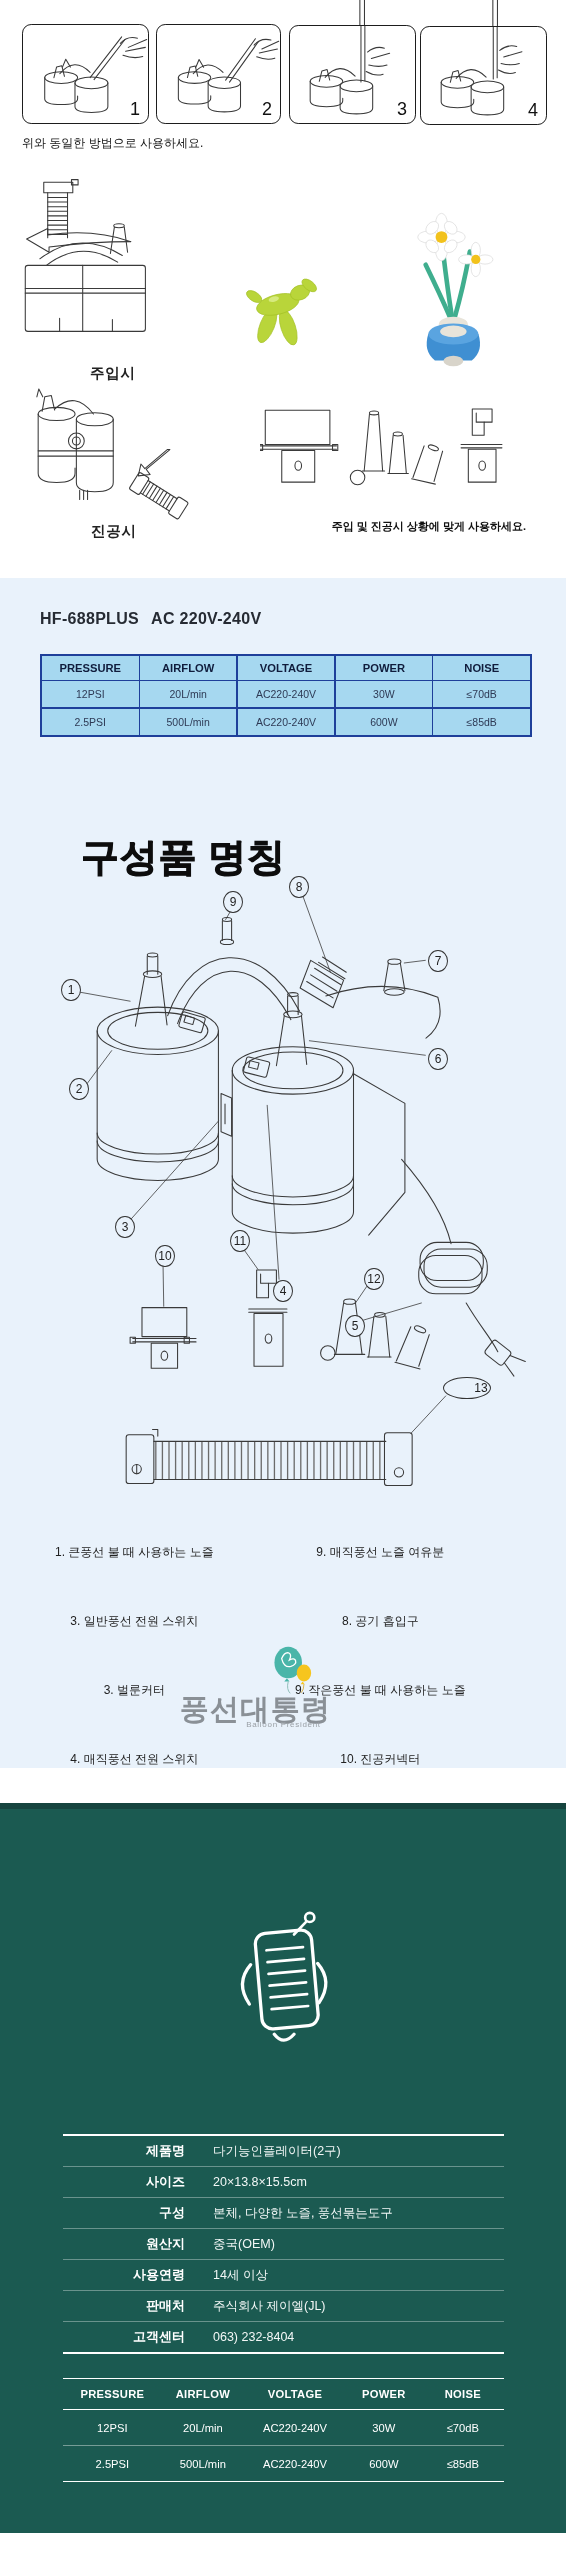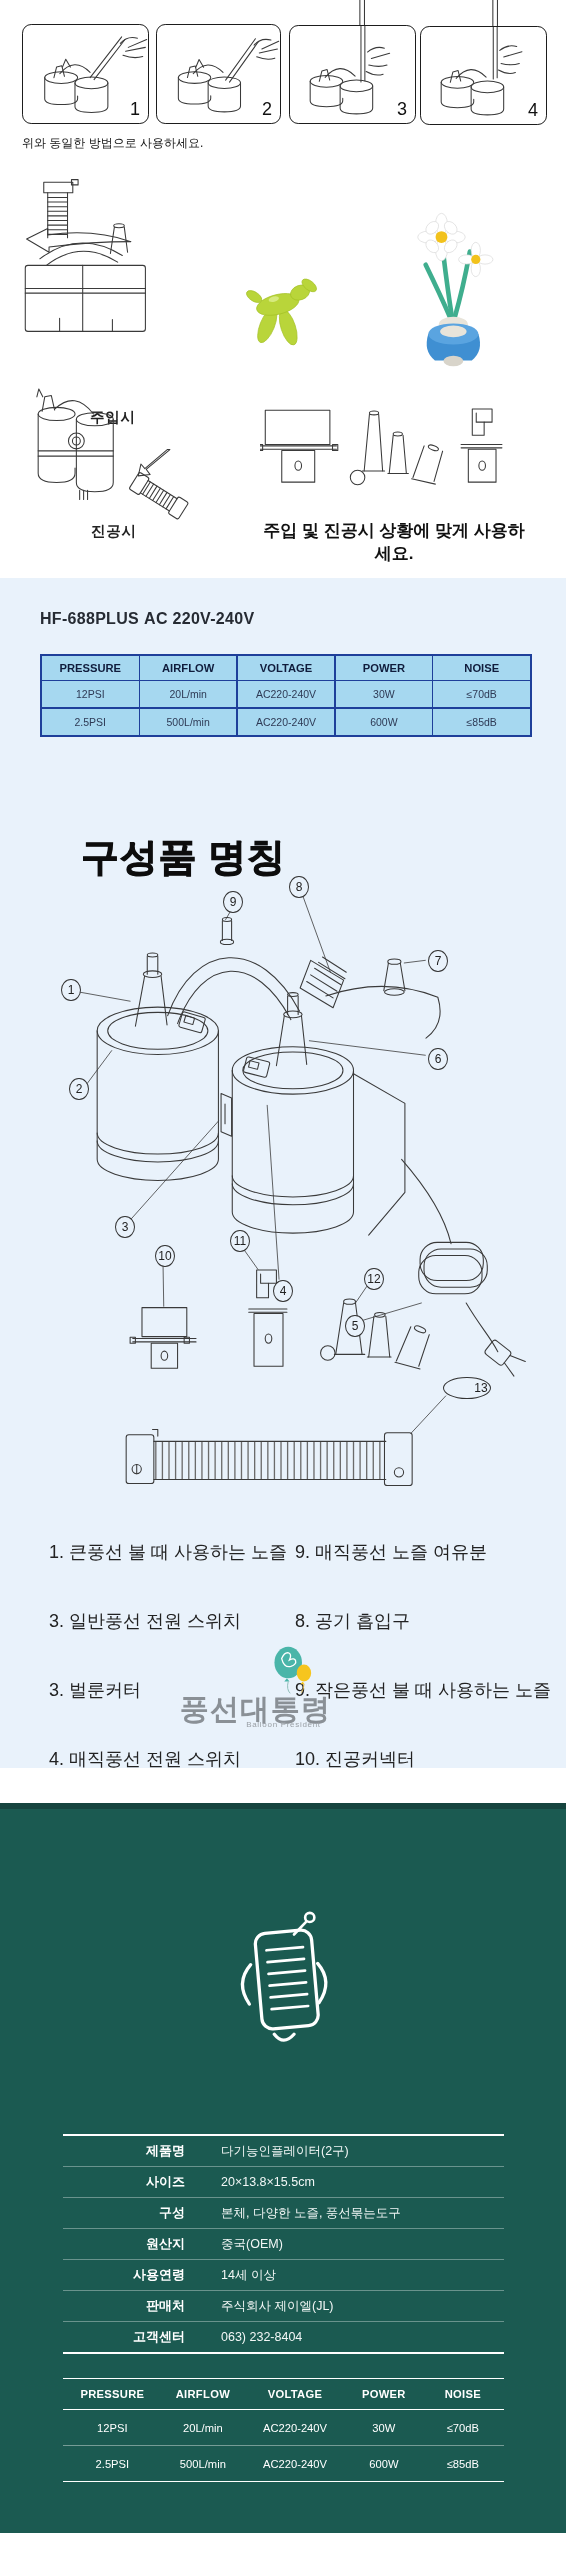--- a/index.html
+++ b/index.html
@@ -5,48 +5,48 @@
   html,body{margin:0;padding:0;}
   body{width:567px;height:2576px;position:relative;background:#fff;
        font-family:"Liberation Sans","DejaVu Sans",sans-serif;color:#1a1a1a;overflow:hidden;}
   .abs{position:absolute;}
   svg{display:block;}
   
   .panel{border:1.6px solid #1d1d1d;border-radius:9.2px;background:#fff;}
   .panel-num{position:absolute;right:8px;bottom:2.6px;font-size:18px;font-weight:500;color:#111;}
   .note-text{font-size:12px;font-weight:500;color:#151515;}
   .mode-label{font-size:14.5px;font-weight:600;color:#222;letter-spacing:0.7px;}
-  .tip-text{font-size:17px;font-weight:600;color:#111;text-align:center;width:264px;}
+  .tip-text{font-size:11px;font-weight:600;color:#111;text-align:right;width:264px;}
   
   .sec-blue{background:#e9f2fb;}
   .spec-title{font-size:16px;font-weight:600;color:#262b33;letter-spacing:0.3px;}
-  .spec-title .v{margin-left:5px;}
+  .spec-title .v{margin-left:12px;}
   .spec-table{width:488px;background:#1e3f9a;padding:2px;}
   .spec-grid{display:grid;grid-template-columns:repeat(5,1fr);grid-template-rows:24px 26px 26px;gap:1.3px;background:#1e3f9a;}
   .spec-cell{background:#a6d8f0;display:flex;align-items:center;justify-content:center;
              font-size:10.5px;color:#2e3a55;}
   .spec-cell.h{font-weight:700;font-size:11.2px;color:#101c3c;}
   .comp-heading{font-size:38px;font-weight:900;color:#0d0d0d;letter-spacing:0.7px;
                 -webkit-text-stroke:1px #0d0d0d;line-height:1.05;margin-left:43px;}
   .callout{width:18px;height:20.4px;border:1.1px solid #333;border-radius:50%;
            display:flex;align-items:center;justify-content:center;
            font-size:12px;color:#222;background:#e9f2fb;}
-  .plist{font-size:18px;font-weight:500;color:#222;line-height:23px;white-space:pre;}
+  .plist{font-size:12px;font-weight:500;color:#222;line-height:23px;white-space:pre;text-align:center;}
   .logo-kr{width:511px;text-align:center;font-size:29px;font-weight:700;color:#8a9096;letter-spacing:1.3px;}
   .logo-en{width:567px;text-align:center;font-size:8px;color:#9aa0a6;letter-spacing:0.7px;}
   
   .sec-teal{background:#1b5a51;}
   .teal-strip{background:#16443f;}
   .info-heading{width:567px;text-align:center;font-size:29px;font-weight:800;color:#fff;letter-spacing:6.6px;}
   .info-table{width:441px;border-top:2px solid #fff;border-bottom:2px solid #fff;}
   .info-row{display:grid;grid-template-columns:122px 1fr;height:30px;align-items:center;
             border-bottom:0.7px solid rgba(255,255,255,.35);}
   .info-row:last-child{border-bottom:none;}
   .info-label{text-align:right;font-size:13px;font-weight:700;color:#fff;}
-  .info-value{padding-left:36px;font-size:12.5px;color:#f2f7f6;}
+  .info-value{padding-left:28px;font-size:12.5px;color:#f2f7f6;}
   .bspec{width:441px;border-top:1.6px solid #fff;border-bottom:1.6px solid #fff;color:#fff;}
   .bspec-row{display:grid;grid-template-columns:1.5fr 1.25fr 1.55fr 1.15fr 1.25fr;align-items:center;}
   .bspec-head{height:30px;border-bottom:1.6px solid #fff;}
   .bspec-head .c{font-weight:700;font-size:12px;letter-spacing:0.3px;}
   .bspec-r1{height:35px;border-bottom:0.7px solid rgba(255,255,255,.4);}
   .bspec-r2{height:35px;}
   .bspec .c{text-align:center;font-size:11.2px;}
   .line-art{stroke:#3a3a3a;fill:none;stroke-width:1.6;stroke-linecap:round;stroke-linejoin:round;}
 </style>
 </head>
@@ -153,21 +153,21 @@
     <path d="M42,30 V98 M72,30 V98"></path>
     <path d="M42,37 h30 M42,44 h30 M42,51 h30 M42,58 h30 M42,65 h30 M42,72 h30 M42,79 h30 M42,86 h30 M42,93 h30"></path>
     <path d="M10,100 L42,84 V94 Q110,84 168,104 Q110,104 44,112 V120 Z"></path>
     <path d="M143,82 l-6,40 M158,82 l5,38"></path>
       <ellipse cx="150" cy="80" rx="8" ry="3"></ellipse>
     <path d="M30,130 Q90,85 155,125"></path>
       <path d="M40,140 Q92,100 148,135"></path>
     <rect x="8" y="140" width="182" height="100" rx="4"></rect>
     <path d="M8,175 h182 M8,182 h182 M95,140 v100 M60,240 v-20 M140,240 v-18"></path>
   </svg>
-  <div class="abs mode-label" style="left:90px;top:364px;margin-top:44px;">주입시</div>
+  <div class="abs mode-label" style="left:90px;top:364px;">주입시</div>
 
   <svg class="abs" style="left:237px;top:269px;" viewBox="0 0 140 122" width="92" height="80">
     <g fill="#b9d53a" stroke="#a3c024" stroke-width="1">
       <ellipse cx="46" cy="86" rx="11" ry="28" transform="rotate(22 46 86)"></ellipse>
       <ellipse cx="78" cy="89" rx="11" ry="28" transform="rotate(-18 78 89)"></ellipse>
       <ellipse cx="62" cy="54" rx="33" ry="15" transform="rotate(-14 62 54)"></ellipse>
       <ellipse cx="96" cy="36" rx="15" ry="11" transform="rotate(-20 96 36)"></ellipse>
       <ellipse cx="110" cy="25" rx="13" ry="7" transform="rotate(38 110 25)"></ellipse>
       <ellipse cx="26" cy="42" rx="13" ry="7" transform="rotate(32 26 42)"></ellipse>
     </g>

